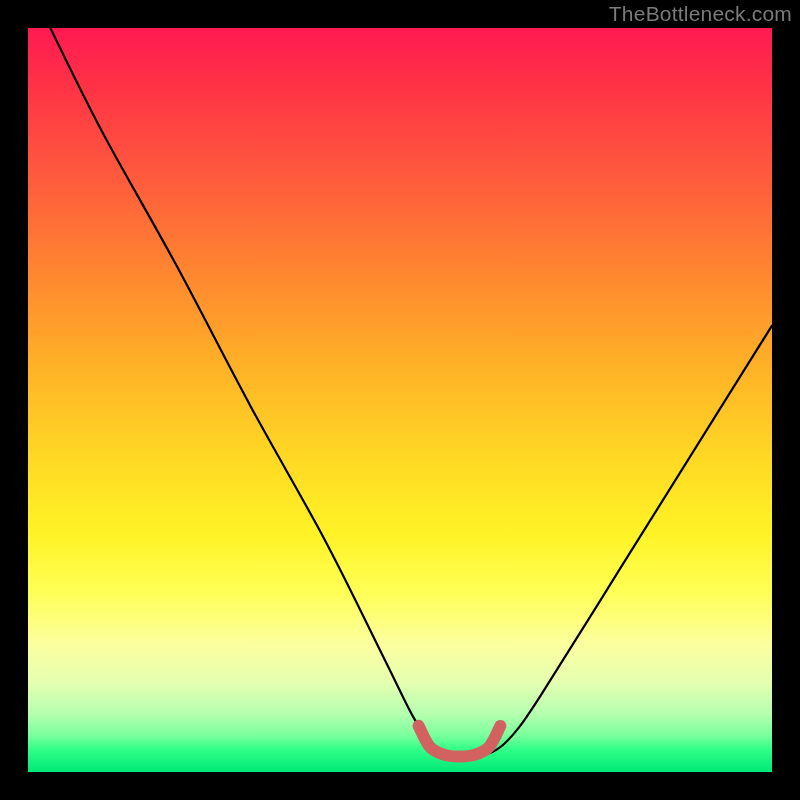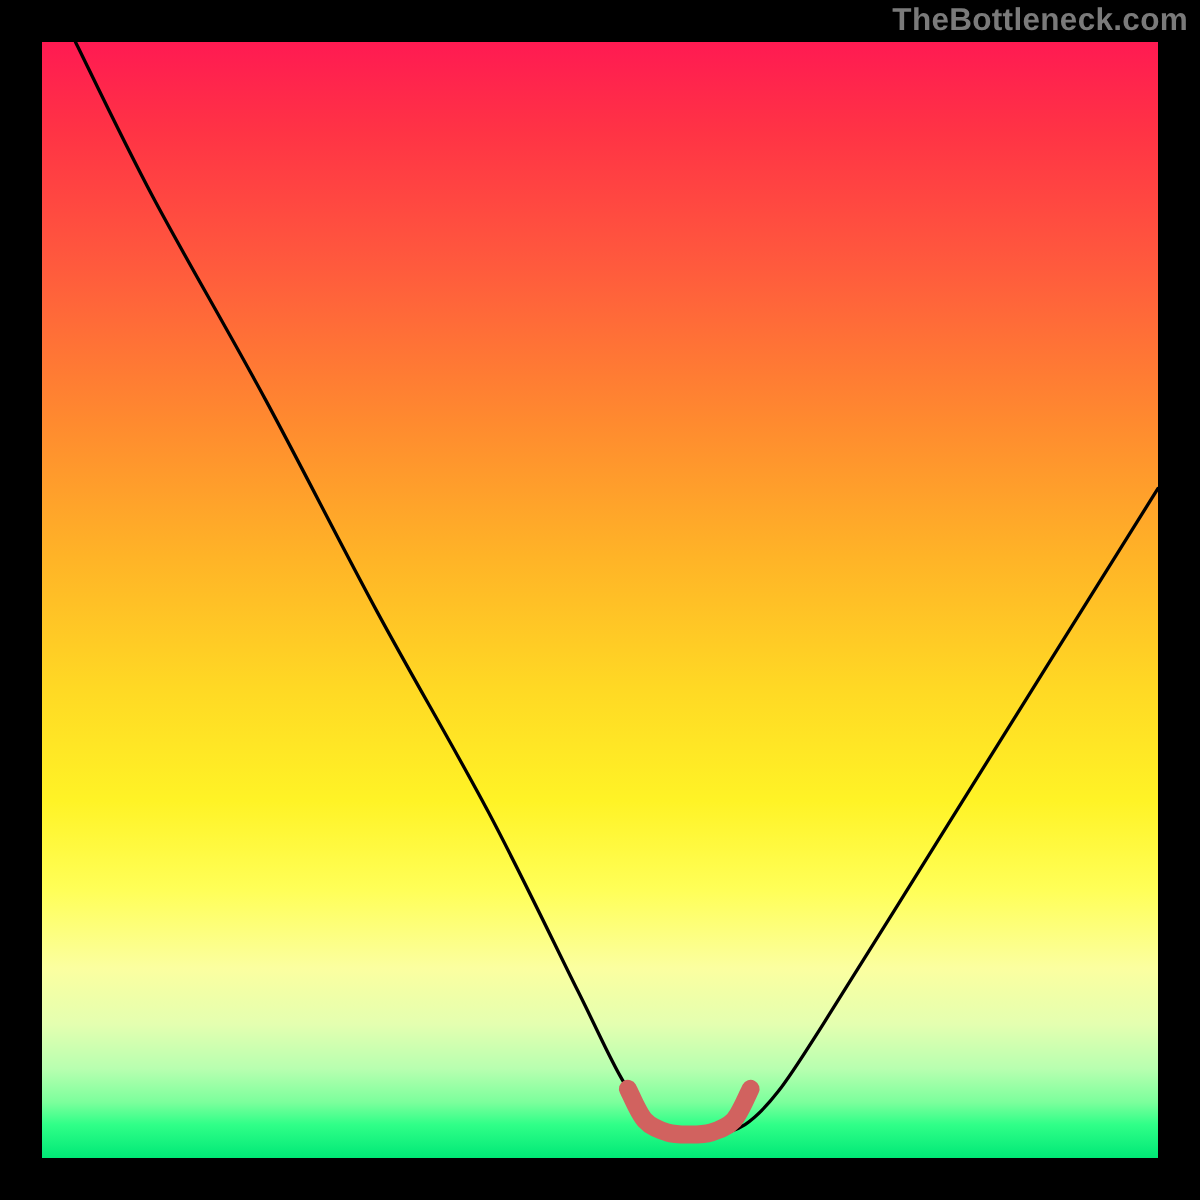--- a/index.html
+++ b/index.html
@@ -47,21 +47,21 @@
     left: 0; top: 0;
     width: 744px;
     height: 744px;
   }
   .watermark {
     position: absolute;
     top: 2px;
     right: 8px;
     color: #7a7a7a;
     font-size: 21px;
-    font-weight: 700;
+    font-weight: 400;
     letter-spacing: 0.2px;
     user-select: none;
   }
 </style>
 </head>
 <body>
 
 <div class="frame">
   <div class="watermark">TheBottleneck.com</div>
 

